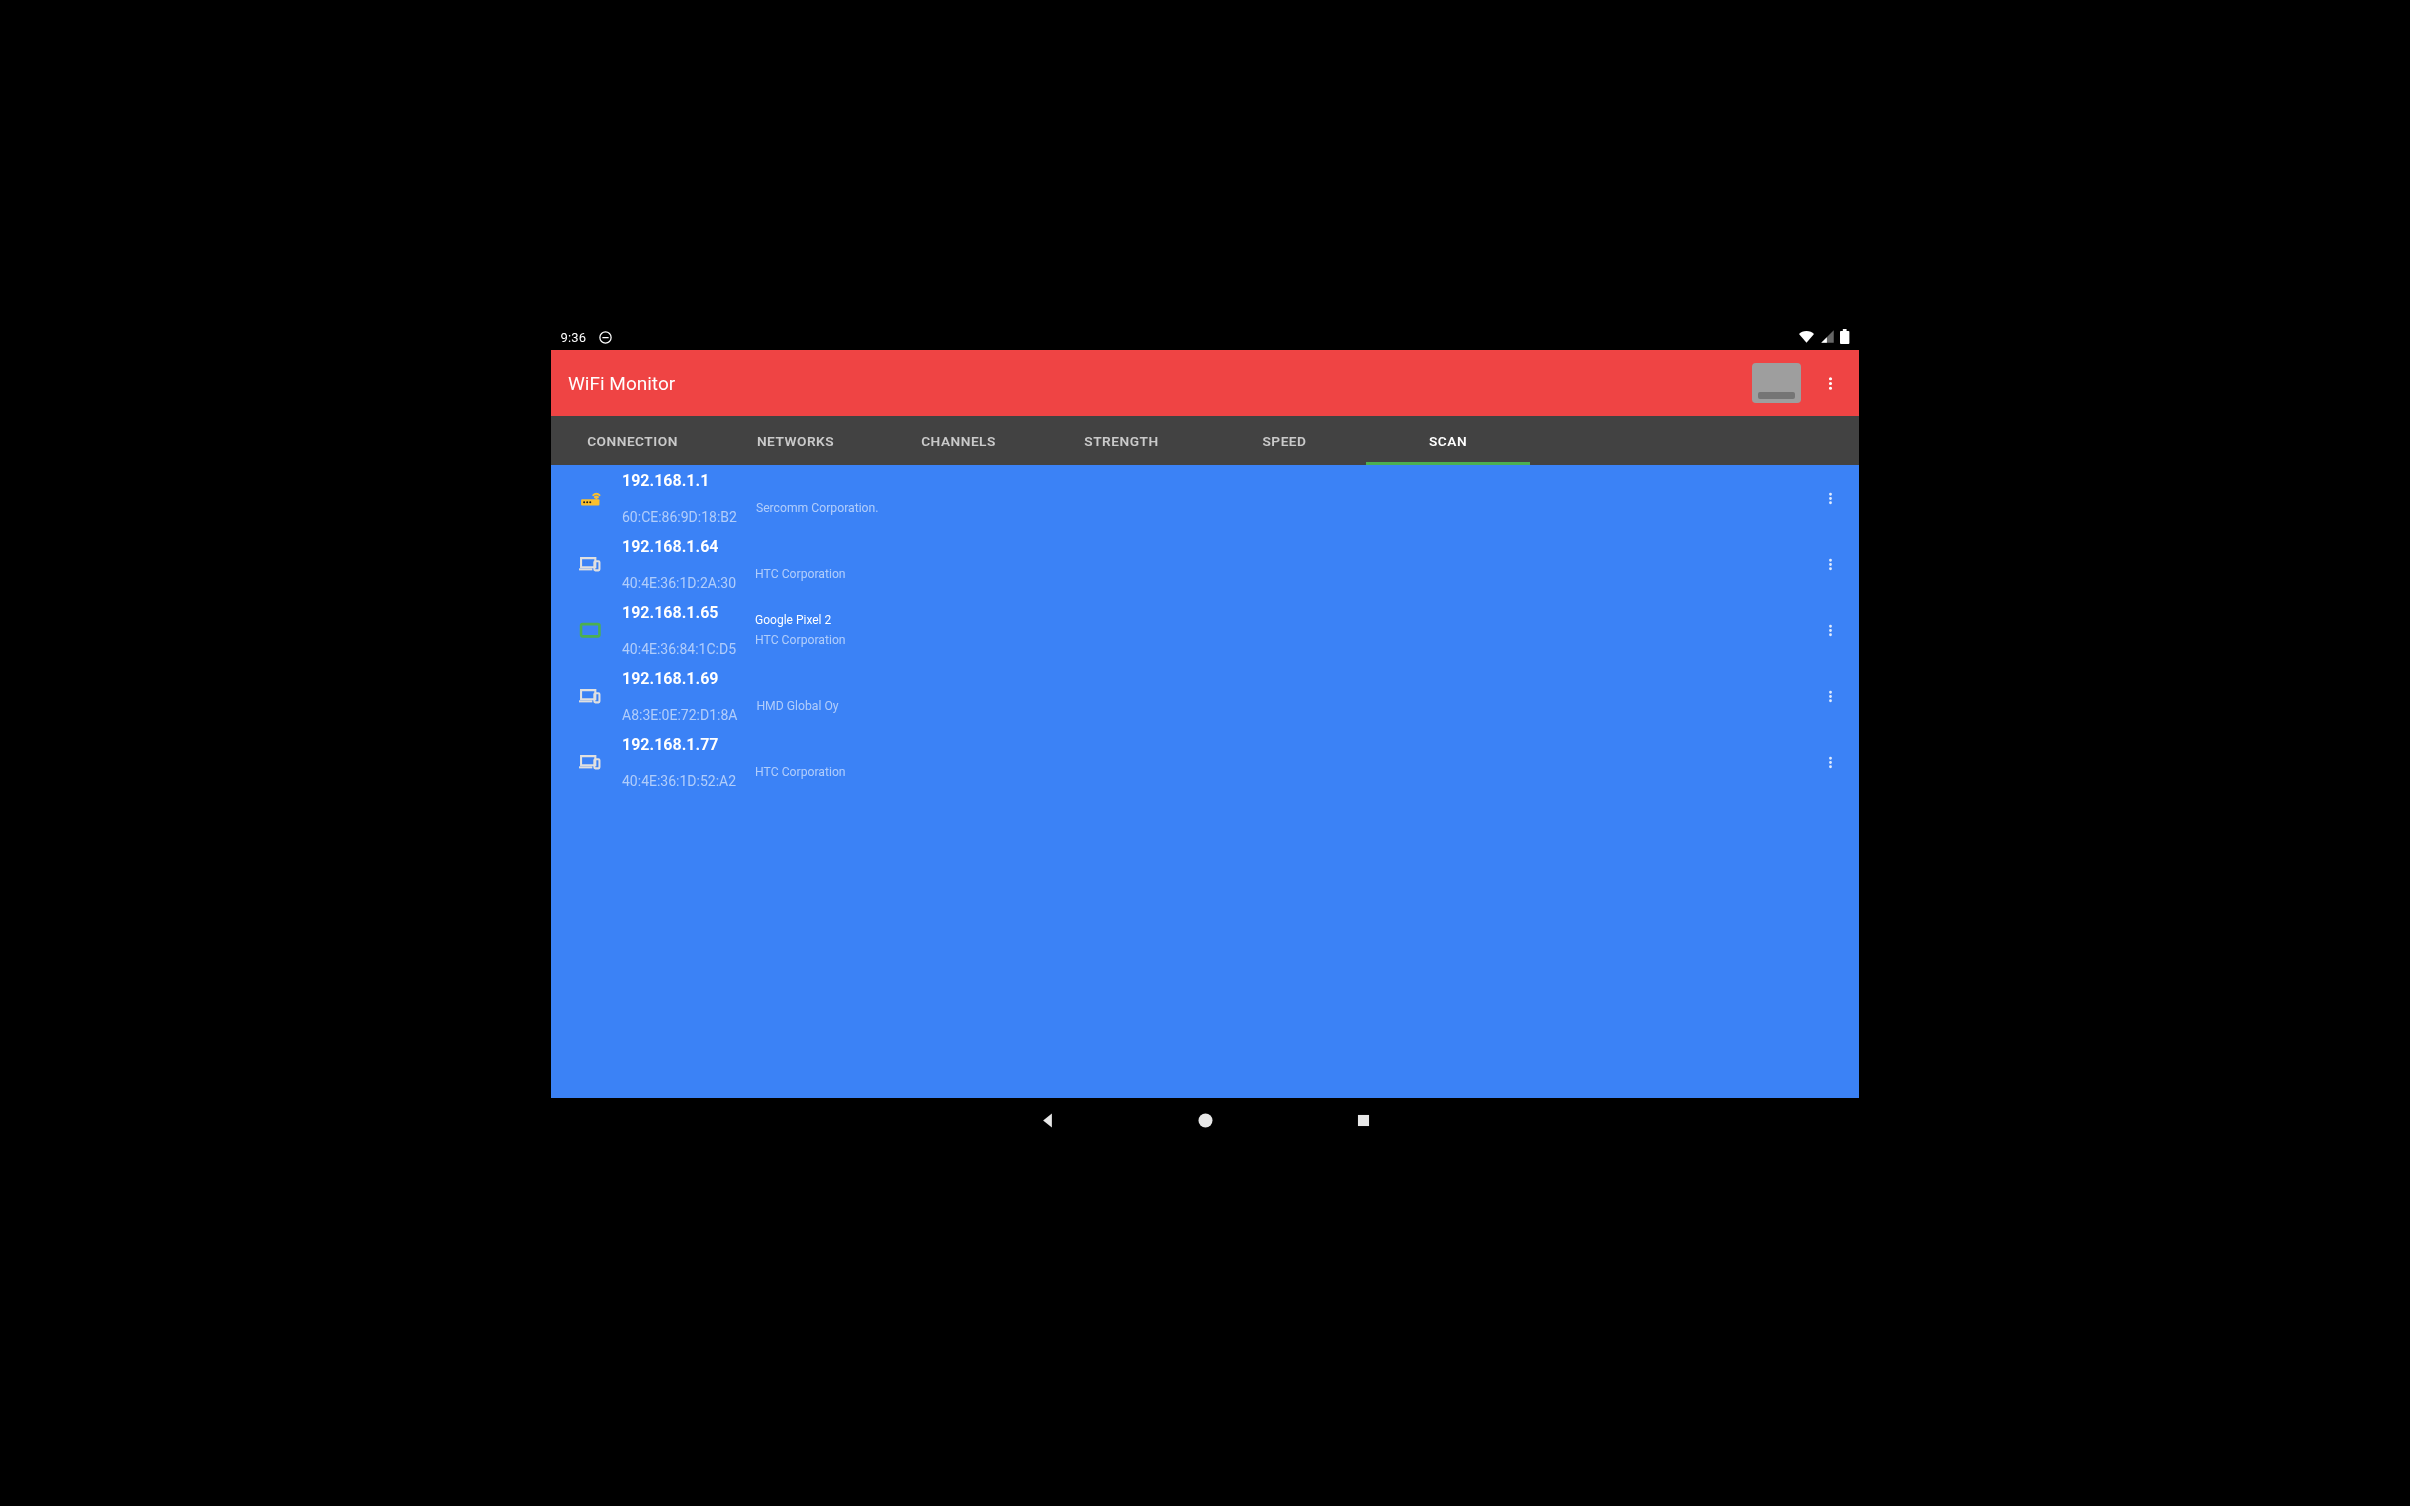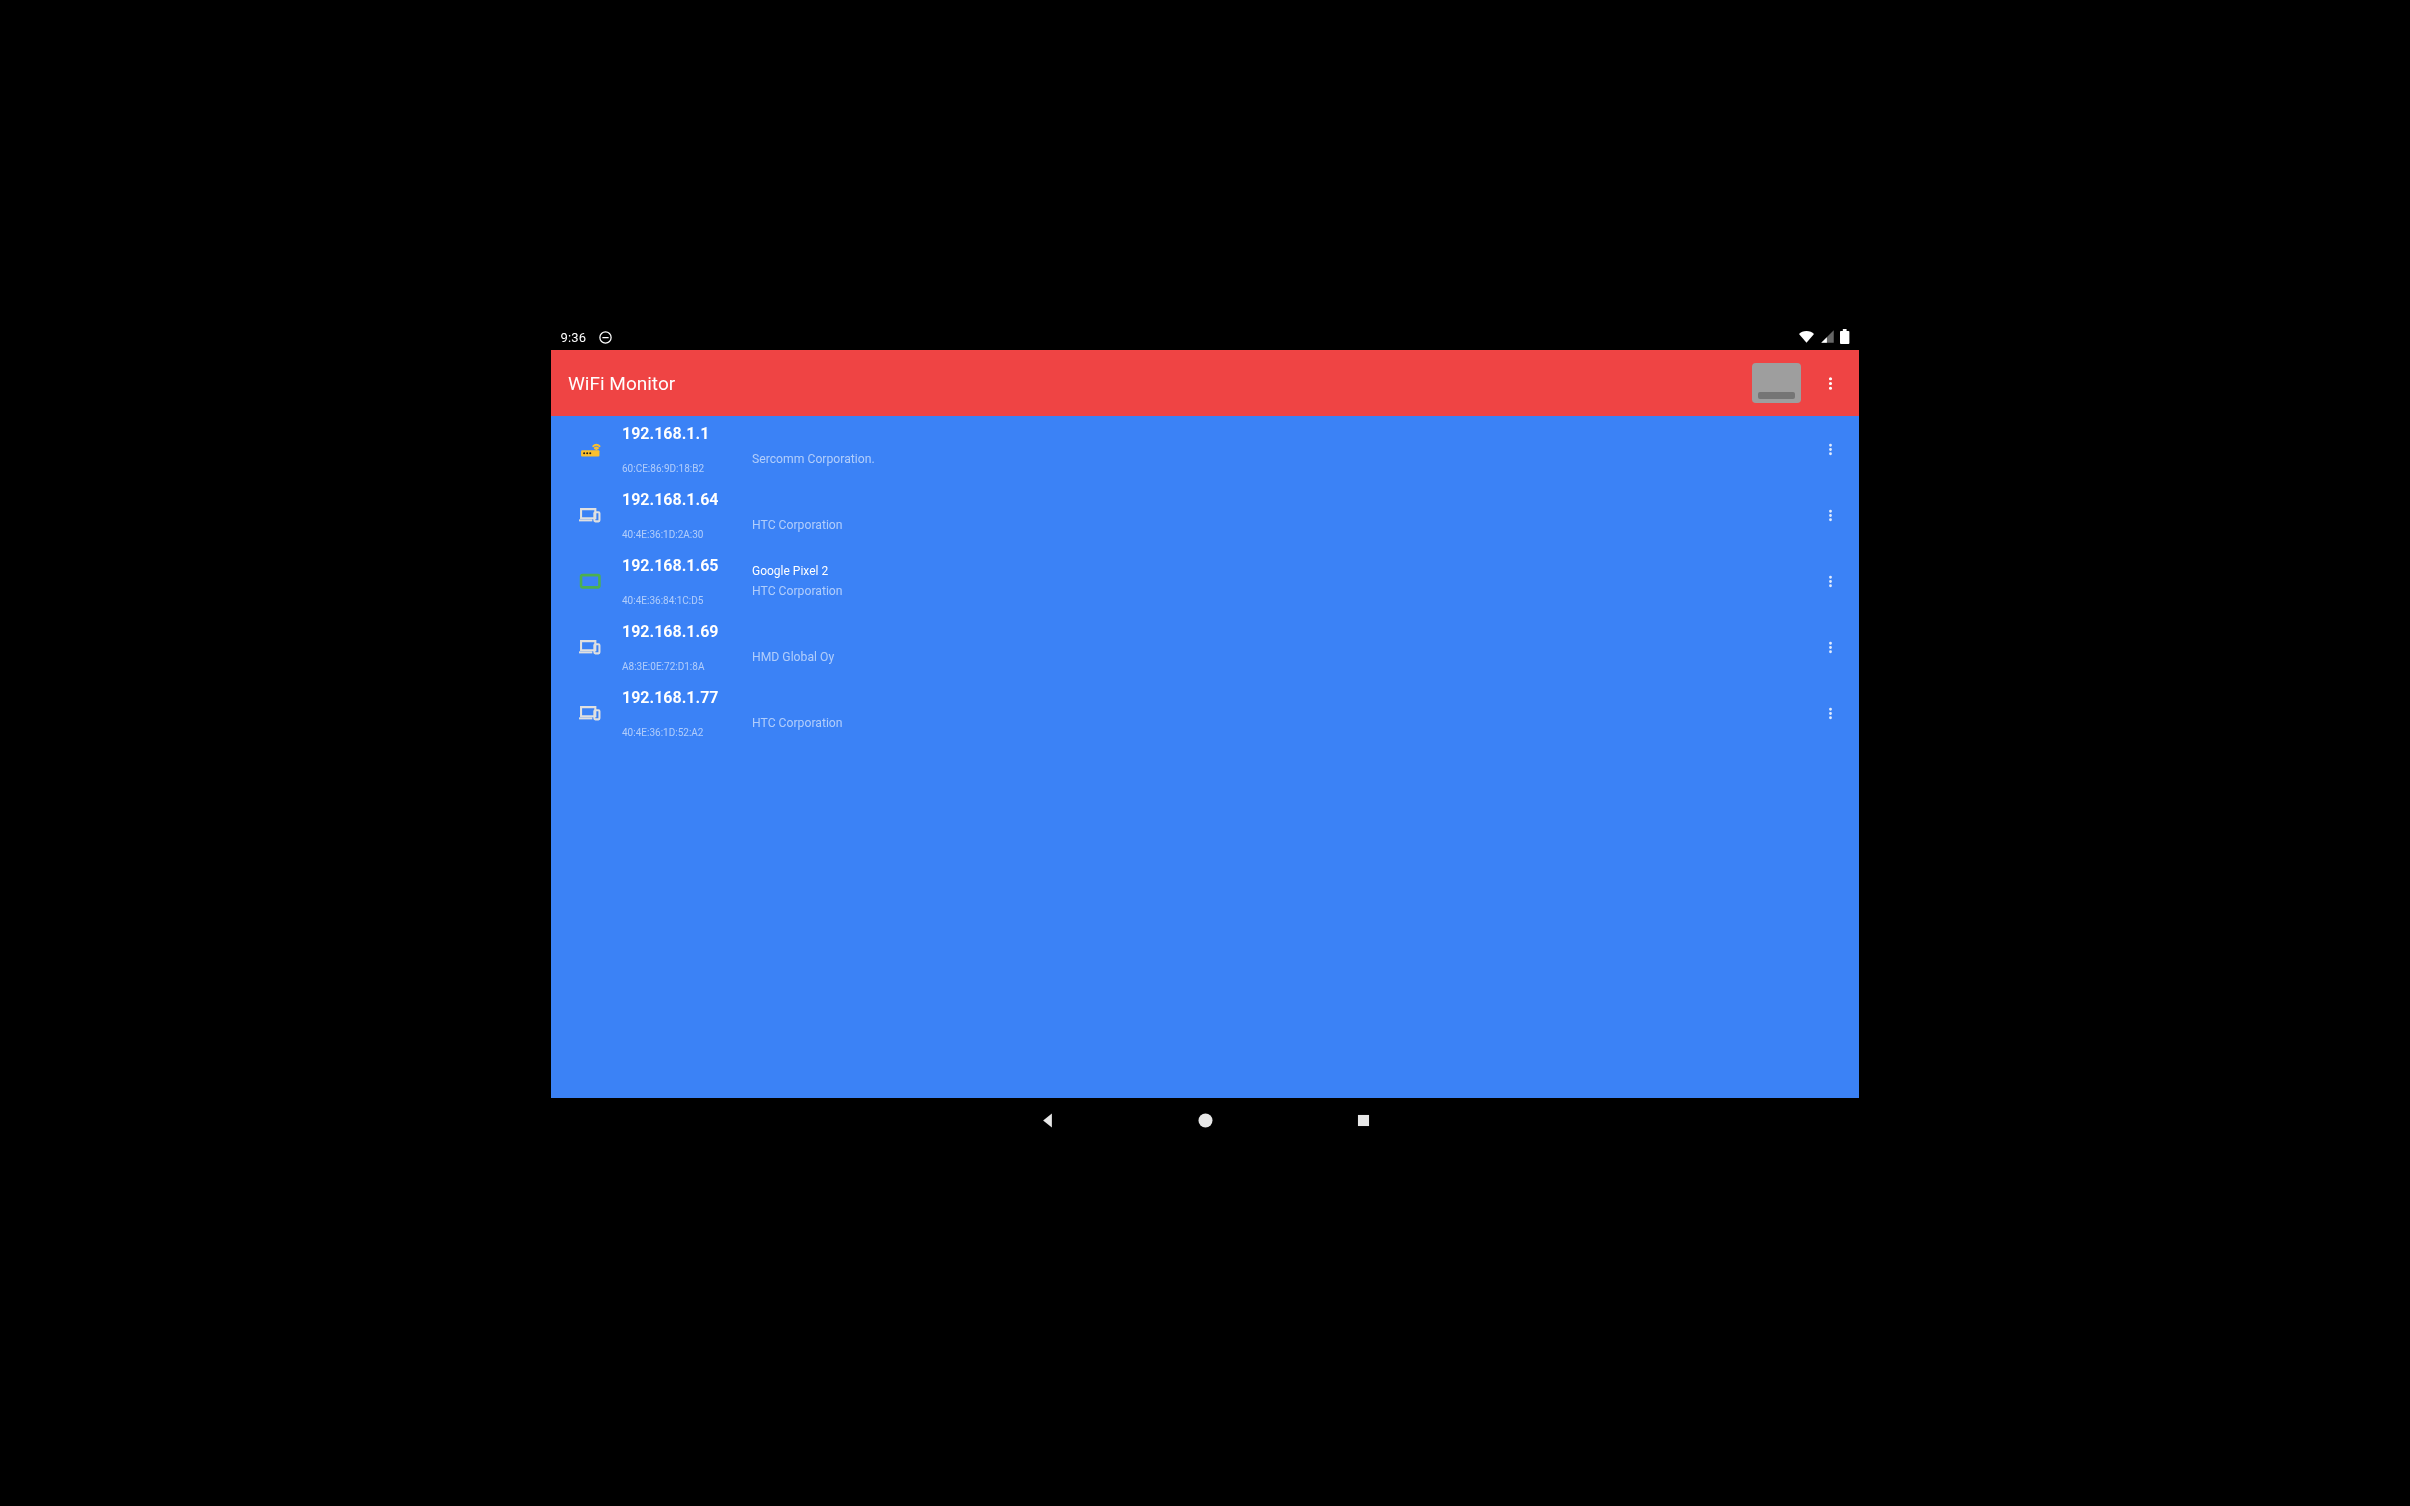--- a/index.html
+++ b/index.html
@@ -131,21 +131,21 @@
     display:flex; flex-direction:column;
     justify-content:center;
   }
   .row .ip {
     font-size: 16px;
     font-weight: 700;
     color: #fff;
     line-height: 1.2;
   }
   .row .mac {
-    font-size: 10px;
+    font-size: 14px;
     color: rgba(255,255,255,0.6);
     margin-top: 19px;
     font-weight:400;
   }
   .row .col-namevend {
     margin-left: 19px;
     display:flex; flex-direction:column;
     justify-content:center;
   }
   .row .hostname {
@@ -220,20 +220,28 @@
       <div class="title">WiFi Monitor</div>
       <div class="spacer"></div>
       <div class="ad-slot"></div>
       <div class="overflow">
         <svg width="19" height="19" viewBox="0 0 24 24">
             <path d="M12 8a2 2 0 1 0 0-4 2 2 0 0 0 0 4zm0 2a2 2 0 1 0 0 4 2 2 0 0 0 0-4zm0 6a2 2 0 1 0 0 4 2 2 0 0 0 0-4z"></path>
           </svg>
       </div>
     </div>
 
+    <div class="tabbar">
+      <div class="tab">CONNECTION</div>
+      <div class="tab">NETWORKS</div>
+      <div class="tab">CHANNELS</div>
+      <div class="tab">STRENGTH</div>
+      <div class="tab">SPEED</div>
+      <div class="tab active">SCAN</div>
+    </div>
 
     <div class="list">
 
       <div class="row">
         <div class="iconwrap">
           <svg width="24.5" height="24.5" viewBox="0 0 24 24">
             <path fill="#fbc02d" d="M20 13H4a1 1 0 0 0-1 1v4a1 1 0 0 0 1 1h16a1 1 0 0 0 1-1v-4a1 1 0 0 0-1-1z"></path>
             <circle cx="6" cy="16" r="1" fill="#1f1f1f"></circle>
               <circle cx="9" cy="16" r="1" fill="#1f1f1f"></circle>
               <circle cx="12" cy="16" r="1" fill="#1f1f1f"></circle>

